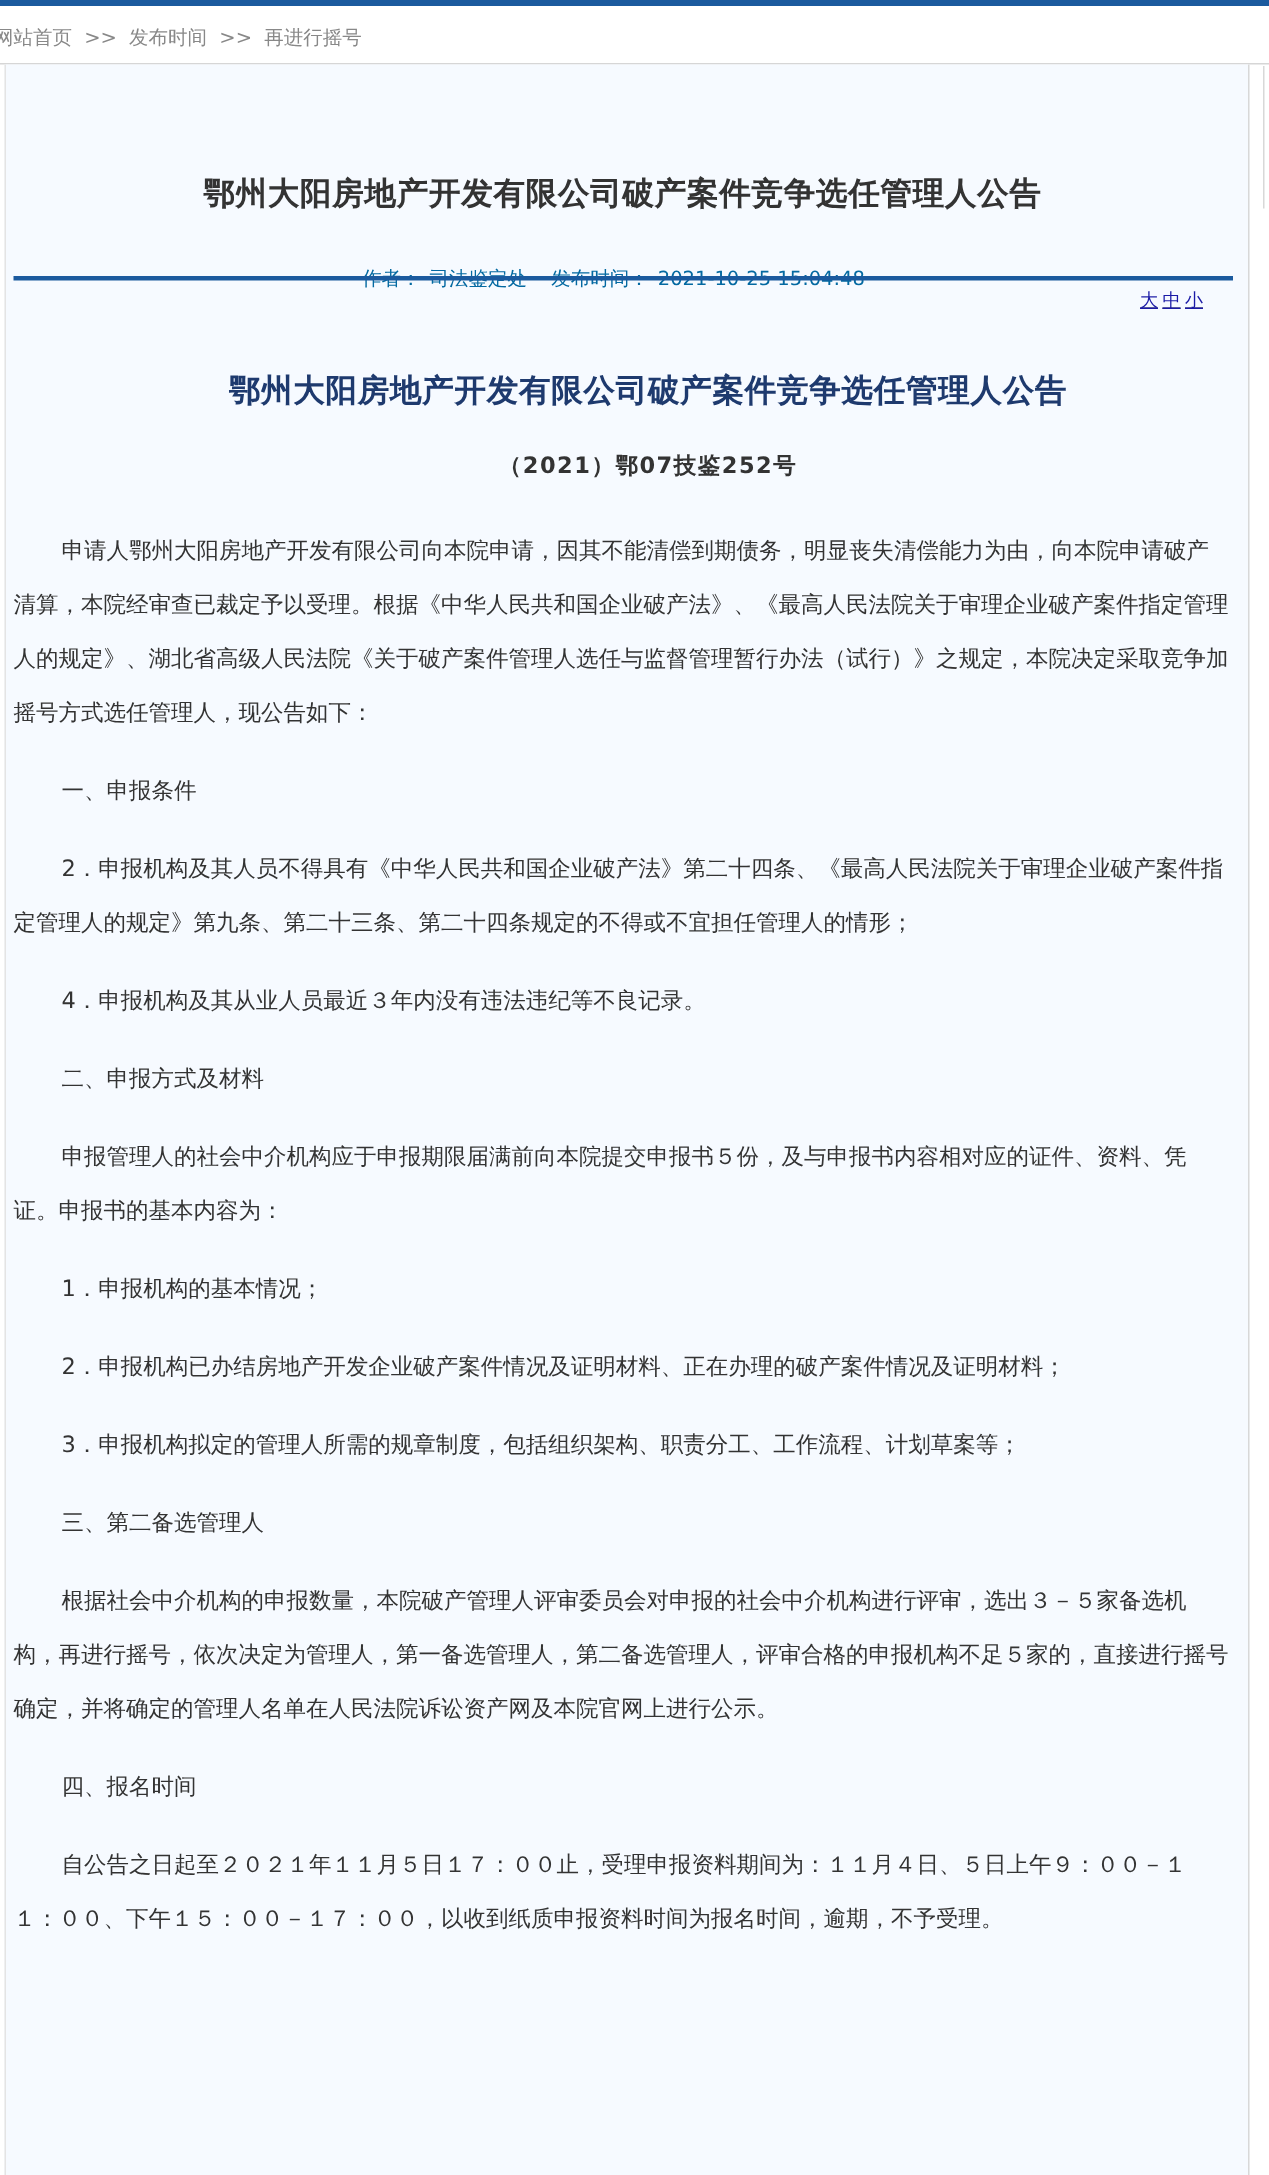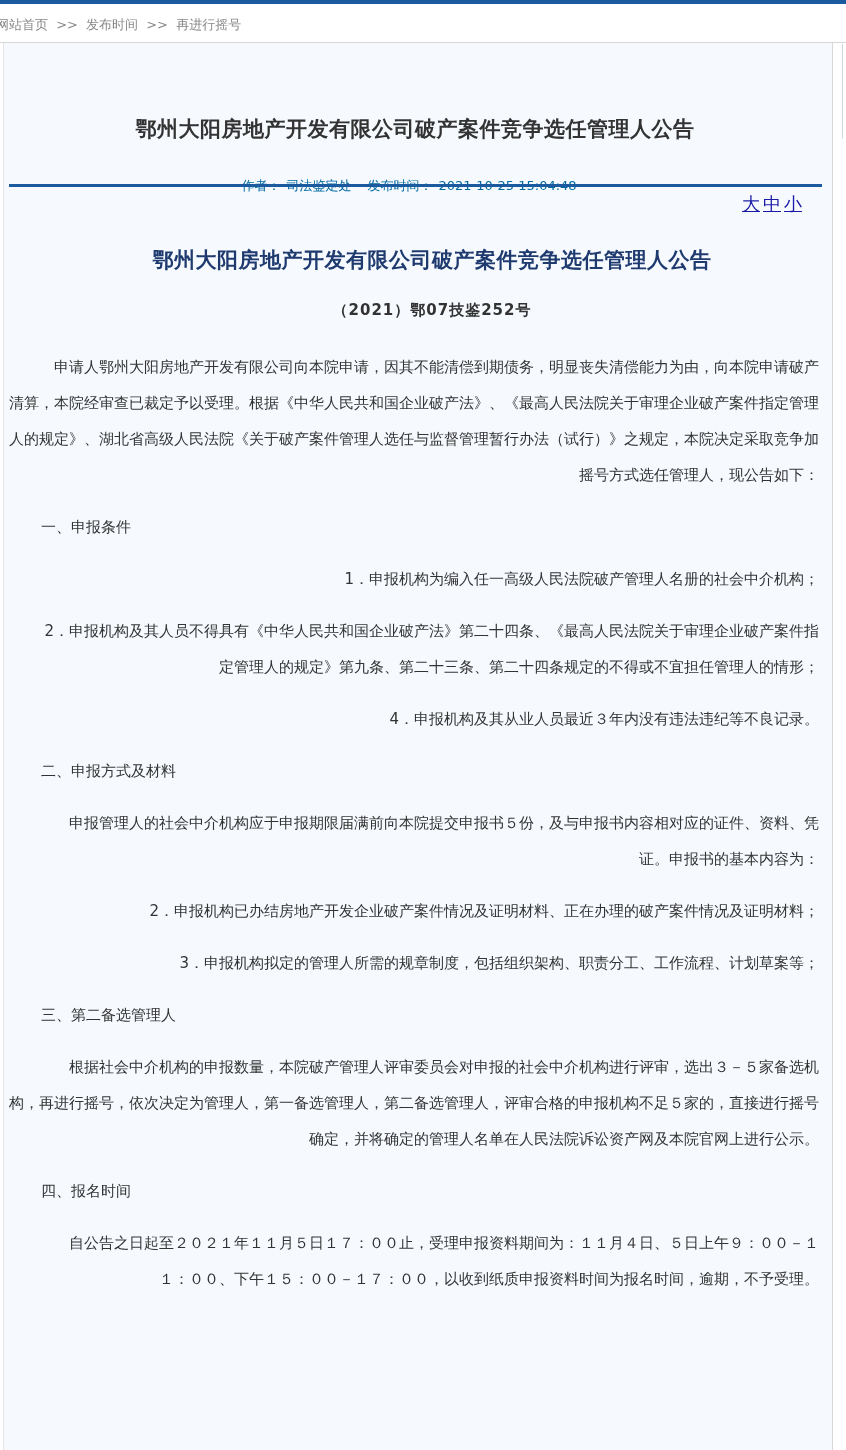--- a/index.html
+++ b/index.html
@@ -23,32 +23,32 @@
   .side-frag { position:absolute; left:842px; top:44px; width:4px; height:95px; border-left:1px solid #d8d8d8; background:#fff; }
   .page-title {
     position:absolute; left:0; width:822px; top:72px; text-align:center;
     font-size:21px; font-weight:bold; color:#333; letter-spacing:0.5px;
   }
   .meta {
     position:absolute; left:0; width:822px; top:134px; text-align:center; font-size:13px; color:#0369a1;
   }
   .meta span { margin-right:6px; }
   .blue-rule { position:absolute; left:5px; top:141px; width:813px; height:3px; background:#1b5a9e; }
-  .font-size-ctl { position:absolute; right:30px; top:149px; font-size:18px;text-decoration:underline; }
+  .font-size-ctl { position:absolute; right:30px; top:149px; font-size:12px;text-decoration:underline; }
   .font-size-ctl a { color:#1a1aa6; text-decoration:underline; margin-left:3px; }
   .art-title {
     position:absolute; left:0; width:856px; top:203px; text-align:center;
     font-size:21px; font-weight:bold; color:#1e3a6e; letter-spacing:0.5px;
   }
   .art-num {
     position:absolute; left:0; width:856px; top:258px; text-align:center;
     font-size:15px; font-weight:bold; color:#333; letter-spacing:1px;
   }
   .content { position:absolute; left:5px; top:306px; width:810px; font-size:15px; line-height:36px; color:#333; }
-  .content p { margin:0 0 16px 0; text-indent:32px;text-align:right; }
+  .content p { margin:0 0 16px 0; text-indent:32px; }
   .content h3 { margin:0 0 16px 0; padding-left:32px; font-size:15px; font-weight:normal; line-height:36px; }
 </style>
 </head>
 <body>
 
 <div class="topbar"></div>
 
 <div class="breadcrumb">
   <a href="#">网站首页</a>
   <span class="sep">&gt;&gt;</span>
@@ -70,26 +70,26 @@
     <a href="#">大</a><a href="#">中</a><a href="#">小</a>
   </div>
 
   <div class="art-title">鄂州大阳房地产开发有限公司破产案件竞争选任管理人公告</div>
   <div class="art-num">（2021）鄂07技鉴252号</div>
 
   <div class="content">
     <p>申请人鄂州大阳房地产开发有限公司向本院申请，因其不能清偿到期债务，明显丧失清偿能力为由，向本院申请破产清算，本院经审查已裁定予以受理。根据《中华人民共和国企业破产法》、《最高人民法院关于审理企业破产案件指定管理人的规定》、湖北省高级人民法院《关于破产案件管理人选任与监督管理暂行办法（试行）》之规定，本院决定采取竞争加摇号方式选任管理人，现公告如下：</p>
 
     <h3>一、申报条件</h3>
-    <p>1．申报机构为编入任一高级人民法院破产管理人名册的社会中介机构；</p>
     <p>2．申报机构及其人员不得具有《中华人民共和国企业破产法》第二十四条、《最高人民法院关于审理企业破产案件指定管理人的规定》第九条、第二十三条、第二十四条规定的不得或不宜担任管理人的情形；</p>
     <p>4．申报机构及其从业人员最近３年内没有违法违纪等不良记录。</p>
 
     <h3>二、申报方式及材料</h3>
     <p>申报管理人的社会中介机构应于申报期限届满前向本院提交申报书５份，及与申报书内容相对应的证件、资料、凭证。申报书的基本内容为：</p>
+    <p>1．申报机构的基本情况；</p>
     <p>2．申报机构已办结房地产开发企业破产案件情况及证明材料、正在办理的破产案件情况及证明材料；</p>
     <p>3．申报机构拟定的管理人所需的规章制度，包括组织架构、职责分工、工作流程、计划草案等；</p>
 
     <h3>三、第二备选管理人</h3>
     <p>根据社会中介机构的申报数量，本院破产管理人评审委员会对申报的社会中介机构进行评审，选出３－５家备选机构，再进行摇号，依次决定为管理人，第一备选管理人，第二备选管理人，评审合格的申报机构不足５家的，直接进行摇号确定，并将确定的管理人名单在人民法院诉讼资产网及本院官网上进行公示。</p>
 
     <h3>四、报名时间</h3>
     <p>自公告之日起至２０２１年１１月５日１７：００止，受理申报资料期间为：１１月４日、５日上午９：００－１１：００、下午１５：００－１７：００，以收到纸质申报资料时间为报名时间，逾期，不予受理。</p>
   </div>
 </div>

